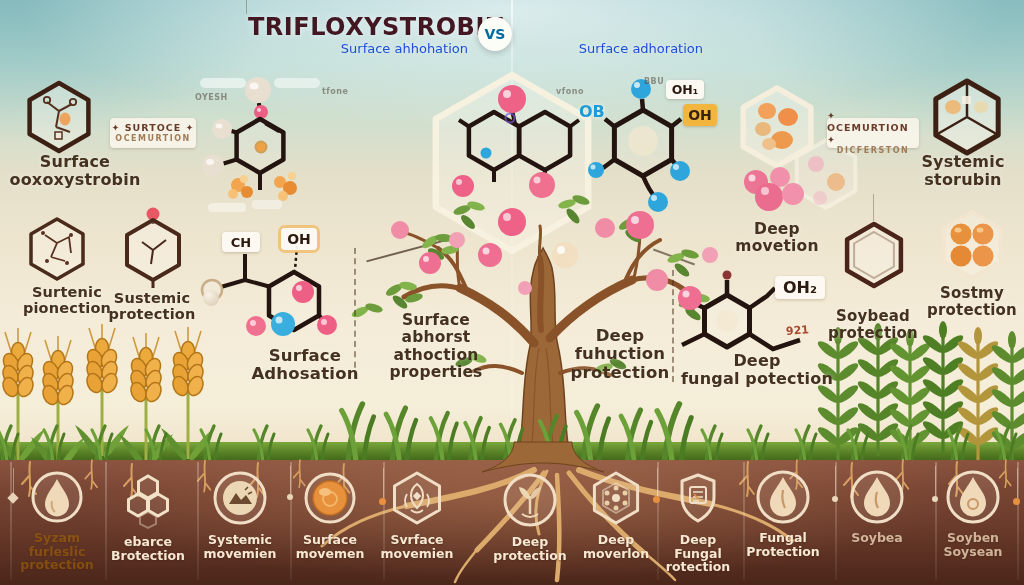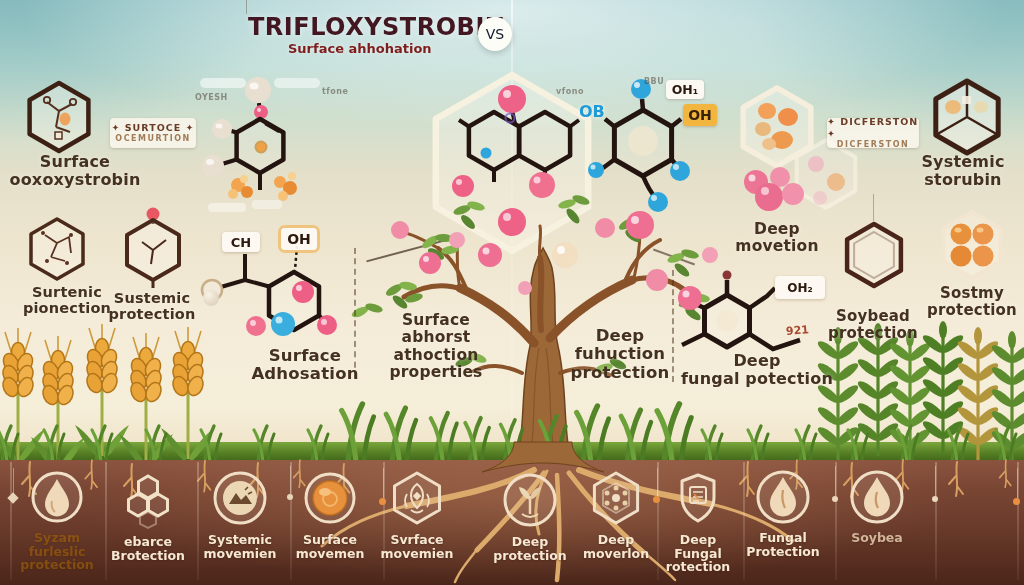--- a/index.html
+++ b/index.html
@@ -28,25 +28,25 @@
     align-items:center;justify-content:center;background:rgba(253,250,243,.95);
     color:#2c1a10;box-shadow:0 1px 3px rgba(110,80,50,.3);}
   .tag{position:absolute;border-radius:4px;background:rgba(253,248,238,.82);
     box-shadow:0 1px 3px rgba(100,70,40,.25);display:flex;flex-direction:column;
     align-items:center;justify-content:center;line-height:1.25;}
   .tag .t1{font-size:9.5px;font-weight:700;color:#6a3c28;letter-spacing:1px;}
   .tag .t2{font-size:8px;font-weight:700;color:#a07c58;letter-spacing:1.5px;}
   .frag{position:absolute;font-size:8px;font-weight:700;color:rgba(82,70,58,.55);letter-spacing:.5px;}
   .title{position:absolute;font-weight:800;font-size:24px;color:#431722;
     letter-spacing:.5px;text-align:center;text-shadow:0 0 7px rgba(255,255,255,.55);}
-  .subtitle{position:absolute;font-weight:700;font-size:13px;color:#7f1d1d;
-    text-align:left;text-shadow:0 0 5px rgba(255,255,255,.5);}
+  .subtitle{position:absolute;font-weight:400;font-size:13px;color:#1d4ed8;
+    text-align:right;text-shadow:0 0 5px rgba(255,255,255,.5);}
   .vs{position:absolute;left:478px;top:17px;width:34px;height:34px;border-radius:50%;
     background:#fdfdf8;box-shadow:0 2px 6px rgba(0,0,0,.2);display:flex;align-items:center;
-    justify-content:center;font-weight:400;font-size:14px;color:#0f172a;}
+    justify-content:center;font-weight:700;font-size:14px;color:#0369a1;}
   .ball{position:absolute;border-radius:50%;}
   .soil-item{position:absolute;text-align:center;}
   .soil-lbl{white-space:pre-line;font-weight:700;color:#f6e8d2;font-size:12.5px;
     line-height:1.08;text-shadow:0 1px 2px rgba(70,35,20,.6);margin-top:3px;}
   .dim .soil-lbl{opacity:.62;color:#a16207;}
   .dim2 .soil-lbl{opacity:.8;color:#ecd4b6;}
   .sdiv{position:absolute;top:462px;height:118px;width:2px;
     background:linear-gradient(rgba(250,240,225,.28),rgba(250,240,225,.06));}
   .orn-line{position:absolute;width:1px;background:rgba(245,230,210,.45);}
   .orn-dot{position:absolute;border-radius:50%;}
@@ -538,31 +538,41 @@
 Protection</div>
   </div>
   <div class="soil-item dim2" style="left:832px;top:470px;width:90px;">
     <svg style="position:static;" width="56" height="54" viewBox="0 0 56 54">
       <circle cx="28" cy="27" r="25" fill="rgba(255,240,220,.1)" stroke="#f0dfc6" stroke-width="3"></circle>
       <path d="M28,7 C33,17 41,24 41,33 C41,40.5 35,46.5 28,46.5 C21,46.5 15,40.5 15,33 C15,24 23,17 28,7 Z" fill="#efd9b8"></path>
       <path d="M28,22 q-3,9 1,16" stroke="#c89868" stroke-width="2.2" fill="none"></path>
     </svg>
     <div class="soil-lbl">Soybea</div>
   </div>
+  <div class="soil-item dim2" style="left:928px;top:470px;width:90px;">
+    <svg style="position:static;" width="56" height="54" viewBox="0 0 56 54">
+      <circle cx="28" cy="27" r="25" fill="rgba(255,240,220,.1)" stroke="#f0dfc6" stroke-width="3"></circle>
+      <path d="M28,7 C33,17 41,24 41,33 C41,40.5 35,46.5 28,46.5 C21,46.5 15,40.5 15,33 C15,24 23,17 28,7 Z" fill="#efd9b8"></path>
+      <circle cx="28" cy="34" r="5" fill="none" stroke="#c89868" stroke-width="2"></circle>
+    </svg>
+    <div class="soil-lbl">Soyben
+Soysean</div>
+  </div>
 
   <div class="title" style="left:248px;top:13px;width:240px;">TRIFLOXYSTROBIN</div>
   <div class="vs">VS</div>
   <div class="subtitle" style="left:288px;top:41px;width:180px;">Surface ahhohation</div>
+  <div class="subtitle" style="left:523px;top:41px;width:180px;">Surface adhoration</div>
 
   <div class="tag" style="left:110px;top:118px;width:86px;height:30px;">
     <span class="t1">✦ SURTOCE ✦</span>
     <span class="t2">OCEMURTION</span>
   </div>
   <div class="tag" style="left:827px;top:118px;width:92px;height:30px;">
-    <span class="t1">✦ DICFERSTON ✦</span>
+    <span class="t1">✦ OCEMURTION ✦</span>
     <span class="t2">DICFERSTON</span>
   </div>
 
   <div class="lbl" style="left:0;top:153px;width:150px;font-size:16px;">Surface
 ooxoxystrobin</div>
   <div class="lbl" style="left:903px;top:153px;width:120px;font-size:16px;">Systemic
 storubin</div>
   <div class="lbl" style="left:17px;top:284px;width:100px;font-size:14.5px;">Surtenic
 pionection</div>
   <div class="lbl" style="left:102px;top:290px;width:100px;font-size:14.5px;">Sustemic
@@ -583,21 +593,21 @@
   <div class="lbl" style="left:813px;top:308px;width:120px;font-size:15px;">Soybead
 protection</div>
   <div class="lbl" style="left:912px;top:285px;width:120px;font-size:15px;">Sostmy
 protection</div>
 
   <div class="abs" style="left:579px;top:102px;font-size:16px;font-weight:800;color:#1f9bd8;text-shadow:0 0 4px rgba(255,255,255,.7);">OB</div>
   <div class="pill" style="left:666px;top:80px;width:38px;height:19px;font-size:12.5px;">OH₁</div>
   <div class="pill" style="left:683px;top:104px;width:34px;height:22px;font-size:14px;background:#f2b53e;color:#3a2208;">OH</div>
   <div class="pill" style="left:222px;top:232px;width:38px;height:20px;font-size:13px;">CH</div>
   <div class="pill" style="left:281px;top:228px;width:36px;height:22px;font-size:14px;box-shadow:0 0 0 3px rgba(240,170,60,.55);">OH</div>
-  <div class="pill" style="left:775px;top:276px;width:50px;height:23px;font-size:12px;">OH₂</div>
+  <div class="pill" style="left:775px;top:276px;width:50px;height:23px;font-size:16px;">OH₂</div>
   <div class="abs" style="left:786px;top:324px;font-size:11px;font-weight:700;color:#a84a2e;transform:rotate(-5deg);">921</div>
 
   <div class="frag" style="left:195px;top:93px;">OYESH</div>
   <div class="frag" style="left:322px;top:87px;">tfone</div>
   <div class="frag" style="left:556px;top:87px;">vfono</div>
   <div class="frag" style="left:644px;top:77px;">BBU</div>
 
 </div>
 
 </body></html>

